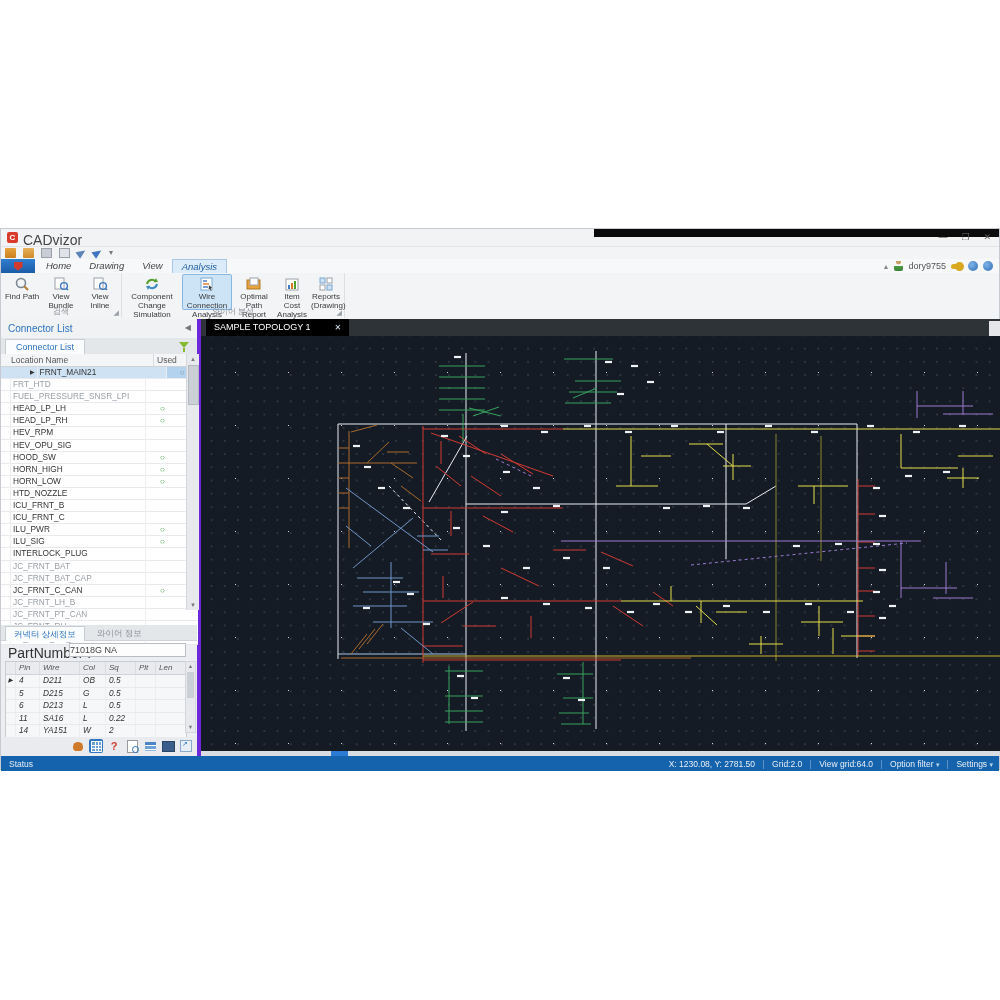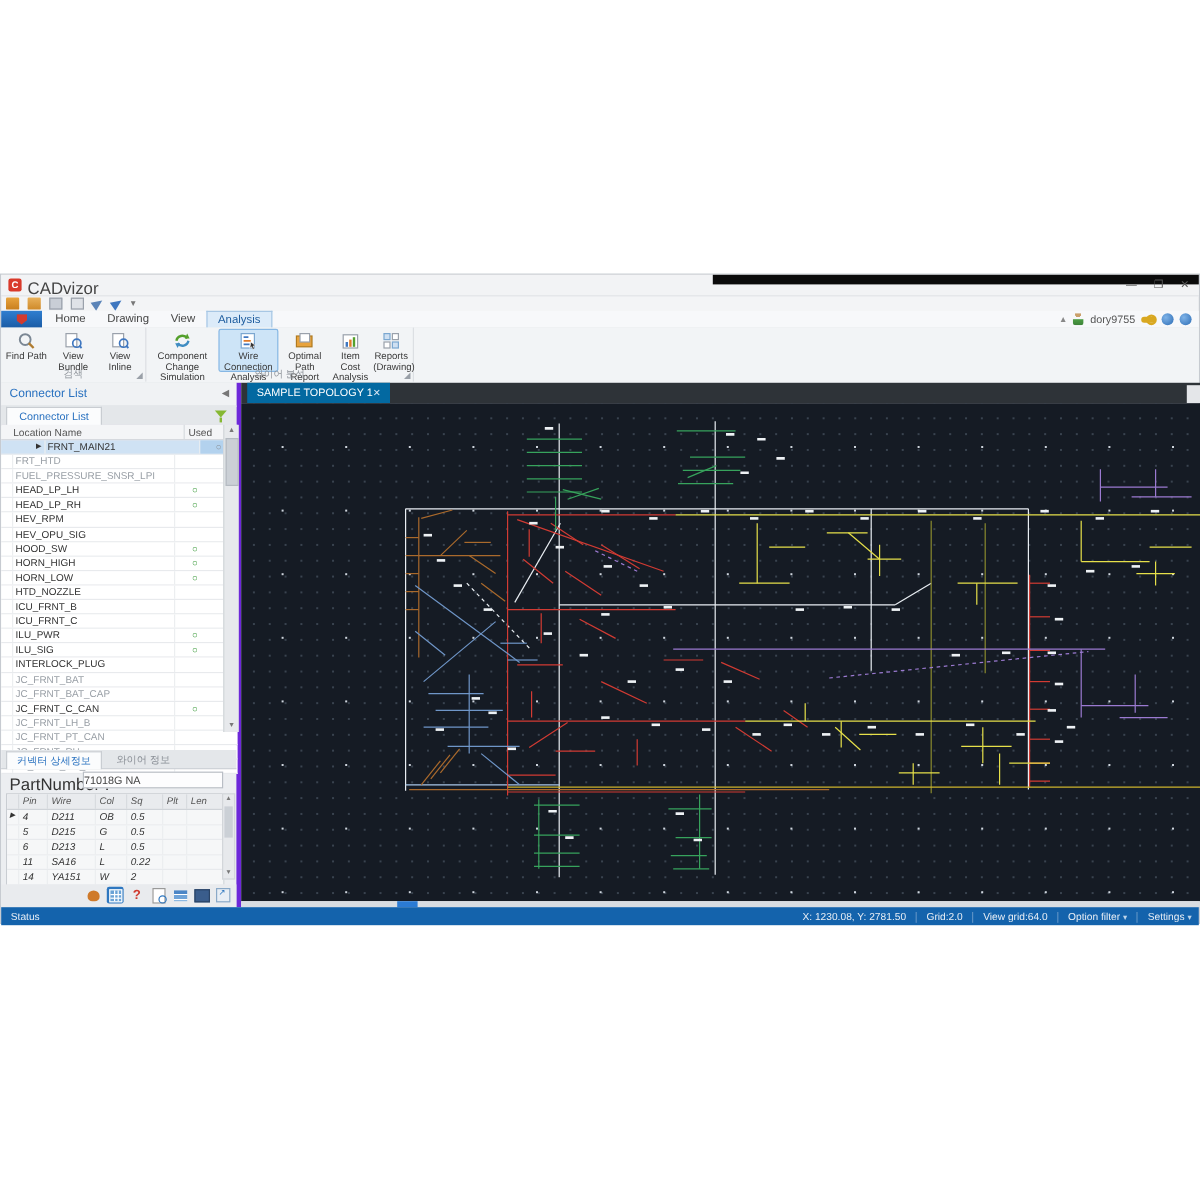--- a/index.html
+++ b/index.html
@@ -18,21 +18,21 @@
   .f1{background:linear-gradient(#e8a33d,#c97f1e);border-radius:1px;}
   .f2{background:linear-gradient(#e8b05a,#cf8a2a);border-radius:1px;}
   .g1{background:#c9ced6;border:1px solid #9aa1ab;box-sizing:border-box;}
   .g2{background:#dfe2e7;border:1px solid #9aa1ab;box-sizing:border-box;}
   .pen{width:0;height:0;border-left:9px solid #5b84b8;border-top:4px solid transparent;border-bottom:4px solid transparent;transform:rotate(-35deg);}
   .qa .caret{color:#777;font-size:8px;}
   
   .tabrow{position:absolute;left:0;top:30px;width:100%;height:14px;background:#f7f8fa;border-bottom:1px solid #dfe2e6;}
   .appbtn{position:absolute;left:0;top:0;width:34px;height:14px;background:linear-gradient(#2f7ed0,#1b5ca6);display:flex;align-items:center;justify-content:center;}
   .appbtn .logo{width:9px;height:9px;background:#d23a2e;clip-path:polygon(0 0,100% 0,100% 60%,50% 100%,0 60%);}
-  .rtabs{position:absolute;left:36px;top:0;height:14px;display:flex;}
+  .rtabs{position:absolute;left:36px;top:0;height:14px;display:flex;font-style:italic;}
   .rtab{padding:0 9px;line-height:14px;font-size:9.5px;color:#444;}
   .rtab.active{background:#dcebf9;border:1px solid #a8c7e4;border-bottom:none;color:#1d5c9e;}
   .userarea{position:absolute;right:6px;top:0;height:14px;display:flex;align-items:center;gap:5px;font-size:9px;color:#555;}
   .mini-ico{width:10px;height:10px;border-radius:50%;display:inline-block;}
   .globe{background:radial-gradient(circle at 35% 35%,#7fb3e8,#2d6db5);}
   .keyico{width:12px;height:5px;background:#d9a821;border-radius:3px;display:inline-block;position:relative;}
   .keyico:after{content:"";position:absolute;right:-1px;top:-2px;width:5px;height:5px;border:2px solid #d9a821;border-radius:50%;}
   .person{width:9px;height:10px;display:inline-block;background:
      radial-gradient(circle at 50% 22%, #caa06a 0 2.4px, transparent 2.6px),
      linear-gradient(#4d9e45,#3c7f36);background-repeat:no-repeat;background-size:100% 45%,100% 55%;background-position:top,bottom;border-radius:2px;}
@@ -101,21 +101,21 @@
   .qmark{color:#d03a2e;font-weight:bold;font-size:11px;}
   .layers{width:11px;height:9px;background:linear-gradient(#4c86c6 0 3px,#fff 3px 4px,#6fa3d8 4px 7px,#fff 7px 8px,#8cb8e2 8px);}
   .monitor{width:11px;height:9px;background:#3a5d8c;border:1px solid #2a4466;}
   .chart-sm{width:10px;height:10px;background:#e8eef5;border:1px solid #8aa9c8;position:relative;}
   .chart-sm:after{content:"↗";position:absolute;left:1px;top:-1px;font-size:7px;color:#2e77c0;}
   .docmag{width:9px;height:11px;background:#fff;border:1px solid #999;position:relative;}
   .docmag:after{content:"";position:absolute;right:-2px;bottom:-1px;width:5px;height:5px;border:1.5px solid #2e77c0;border-radius:50%;}
   
   .docarea{position:absolute;left:200px;top:90px;width:800px;height:437px;}
   .doctabs{position:absolute;left:0;top:0;width:100%;height:17px;background:#2e3338;}
-  .doctab{position:absolute;left:5px;top:0;height:17px;background:#0369a1;color:#fff;font-size:9px;line-height:17px;padding:0 8px;display:flex;gap:0;align-items:center;}
+  .doctab{position:absolute;left:5px;top:0;height:17px;background:#000000;color:#fff;font-size:9px;line-height:17px;padding:0 8px;display:flex;gap:24px;align-items:center;}
   .doctab .x{font-size:8px;color:#dce8f4;}
   .doctab-end{position:absolute;right:0;top:2px;width:12px;height:15px;background:#e4e6e9;}
   .canvas{position:absolute;left:0;top:17px;width:800px;height:415px;background-color:#151b24;background-image:
      radial-gradient(#cfd6de 0.8px, transparent 1px),
      radial-gradient(#39434f 0.6px, transparent 0.8px);
      background-size:53px 53px,13.2px 13.2px;background-position:8px 10px,4px 6px;}
   .canvas svg{position:absolute;left:0;top:0;}
   .hscroll{position:absolute;left:0;top:432px;width:800px;height:5px;background:#d9dde2;}
   .hscroll .thumb{position:absolute;left:130px;top:0;width:17px;height:5px;background:#2b7bd4;}
   

